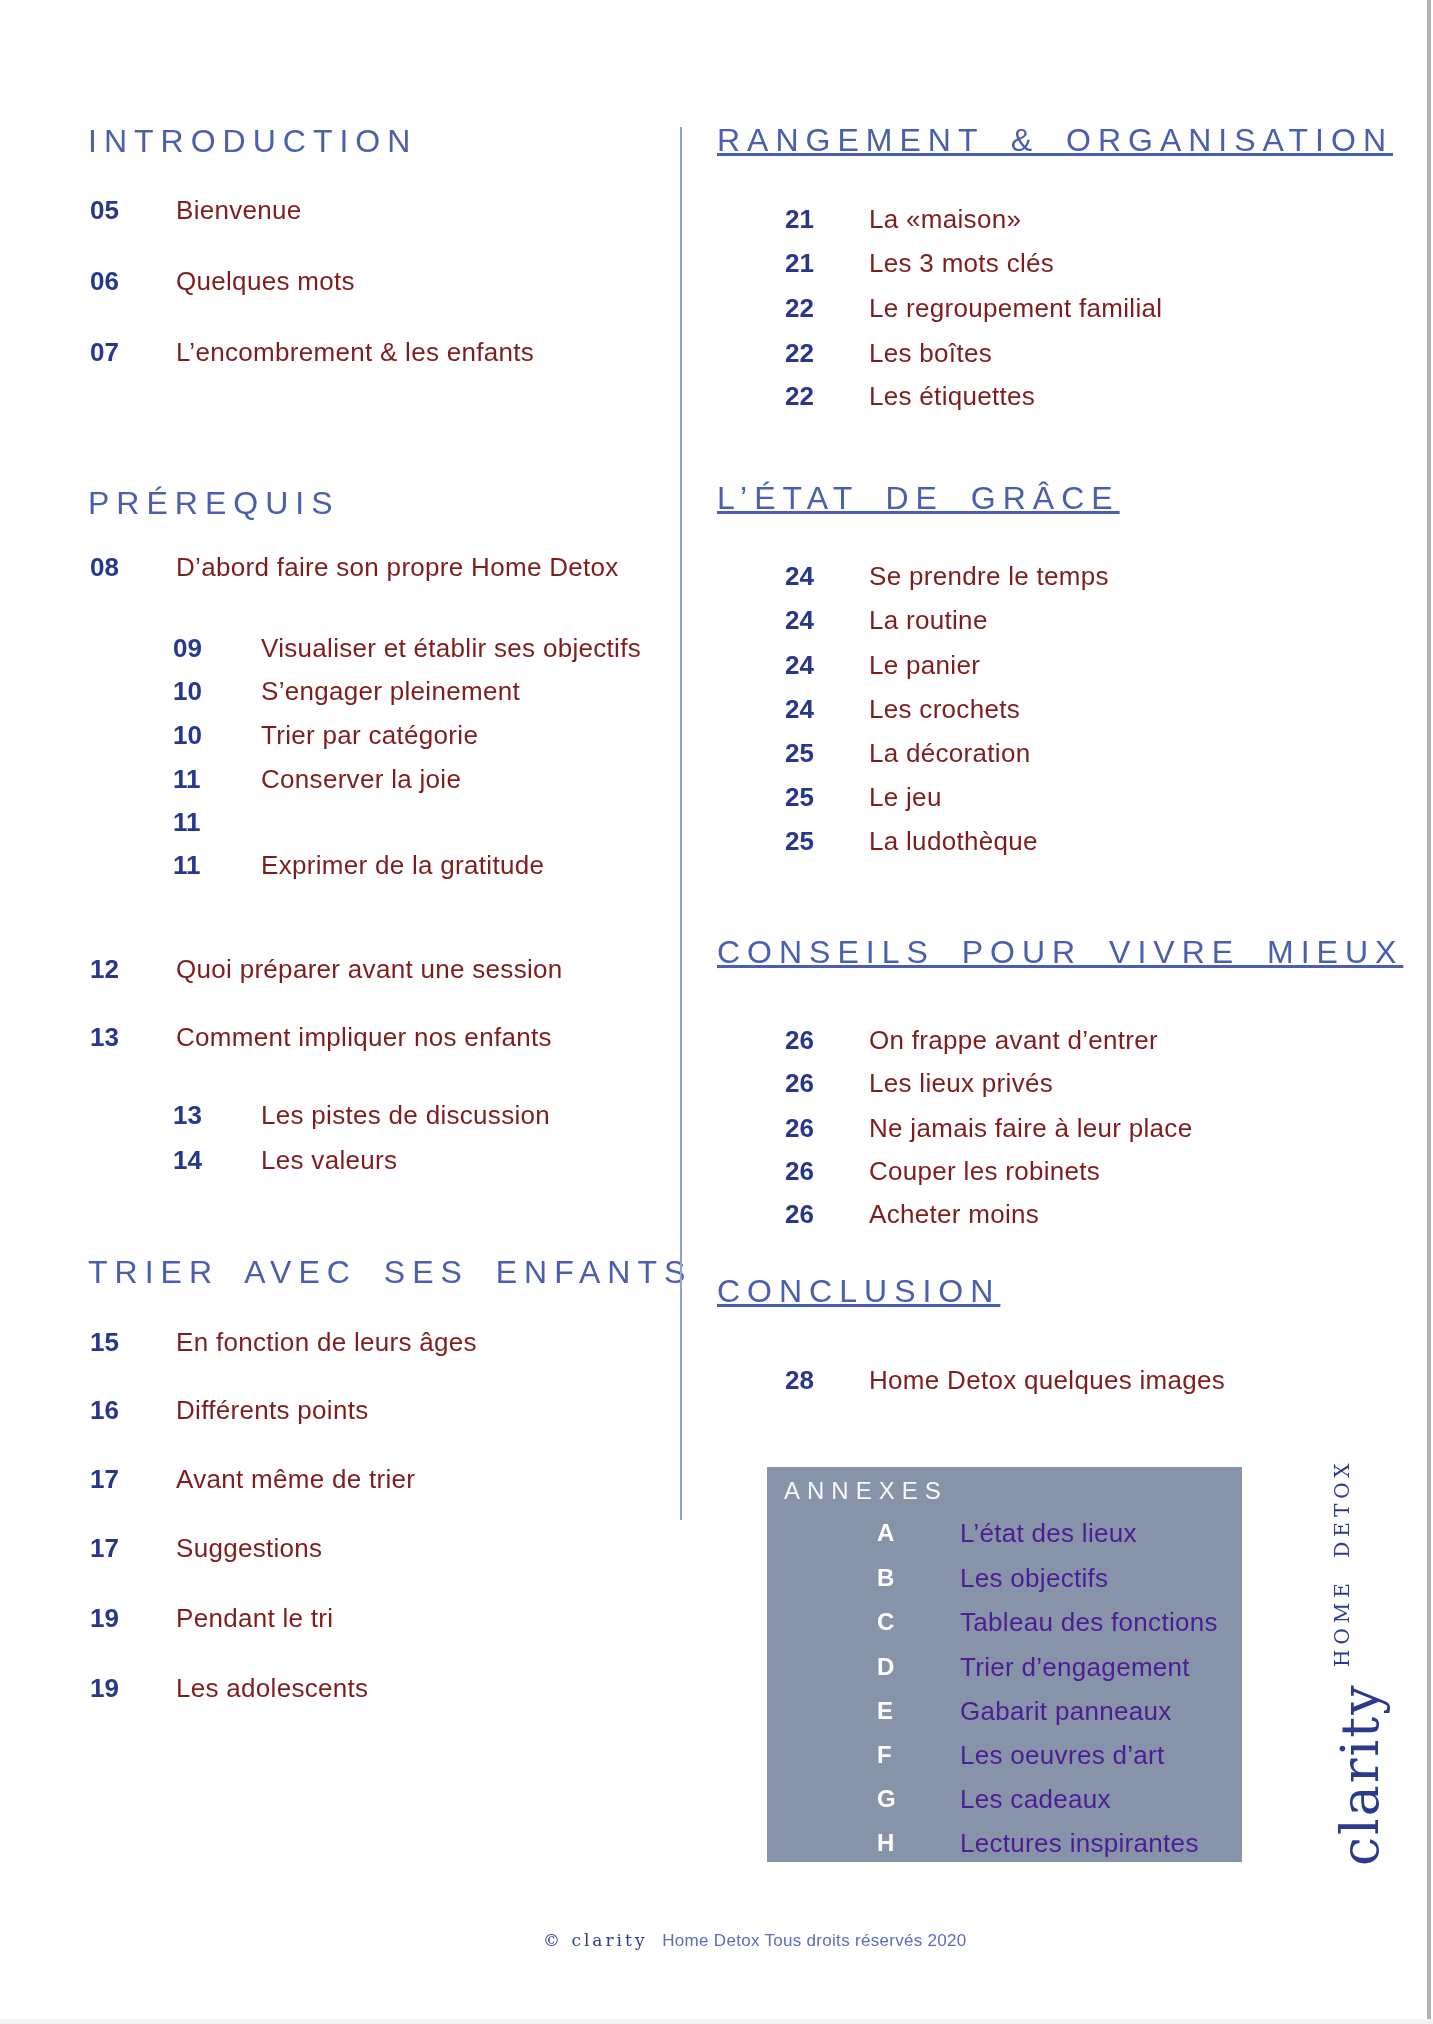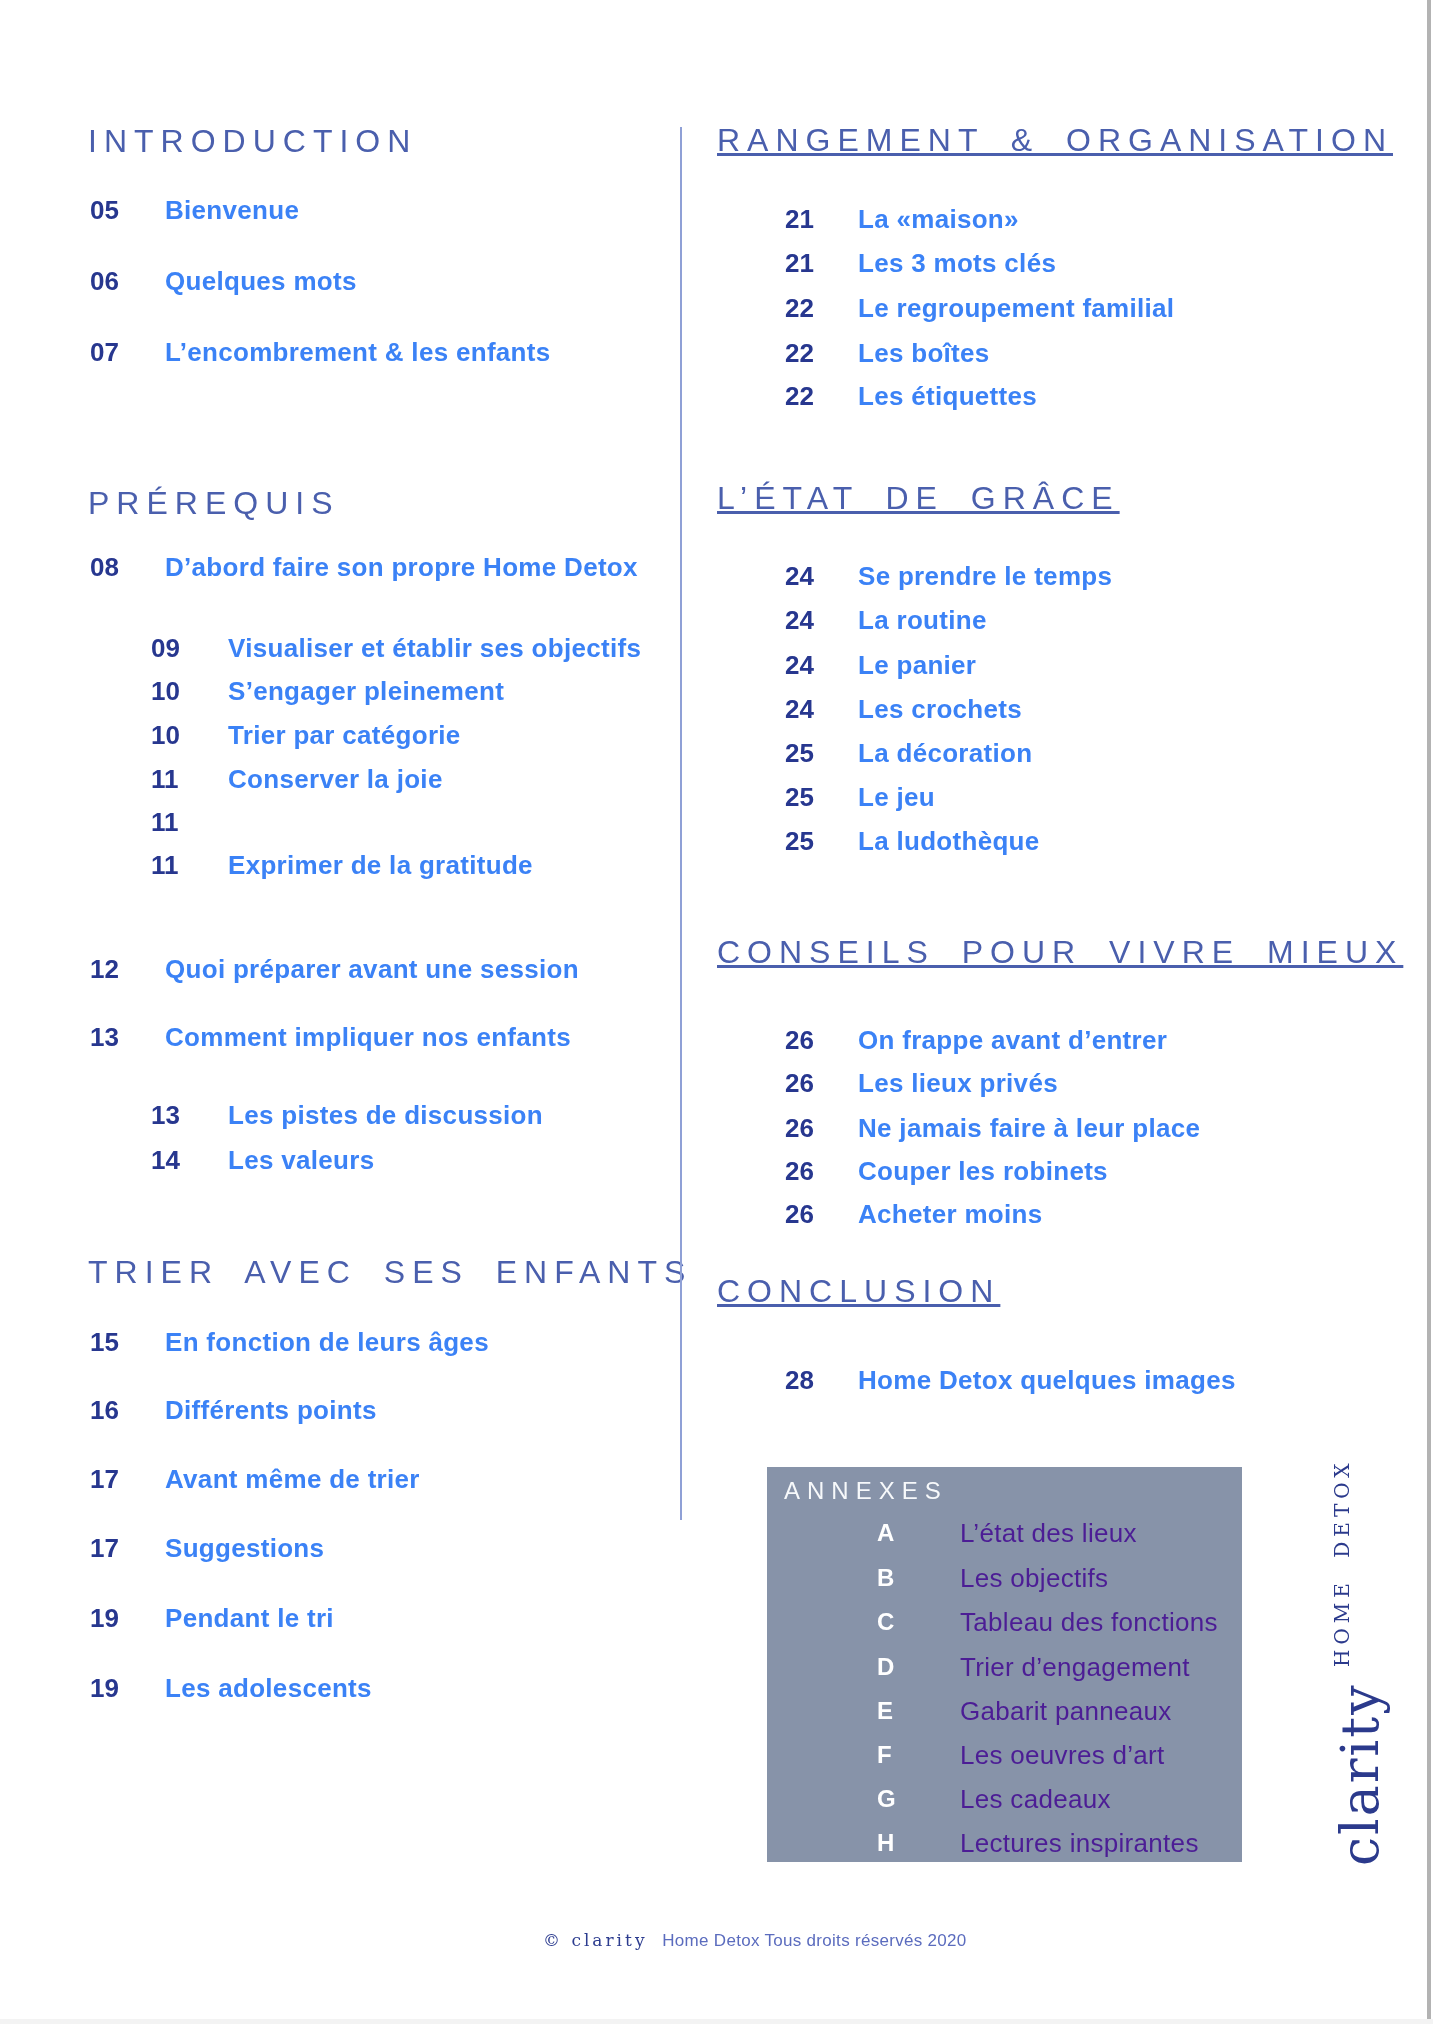--- a/index.html
+++ b/index.html
@@ -35,27 +35,28 @@
     font-size: 26px;
     line-height: 34px;
     white-space: nowrap;
   }
   .row .num {
     font-weight: 700;
     color: #27378f;
     flex: 0 0 auto;
   }
   .row .lbl {
-    font-weight: 700;
-    color: #3b82f6;
+    font-weight: 400;
+    color: #7f1d1d;
     letter-spacing: 0.3px;
+    margin-left: 11px;
   }
   .row.main { left: 90px; }
   .row.main .num { width: 75px; }
-  .row.sub  { left: 151px; justify-content: center; }
+  .row.sub  { left: 173px; justify-content: center; }
   .row.sub .num { width: 77px; }
   .row.rgt  { left: 785px; }
   .row.rgt .num { width: 73px; }
 
   
   .divider {
     position: absolute;
     left: 680px; top: 127px;
     width: 2px; height: 1393px;
     background: #8fa0d6;

